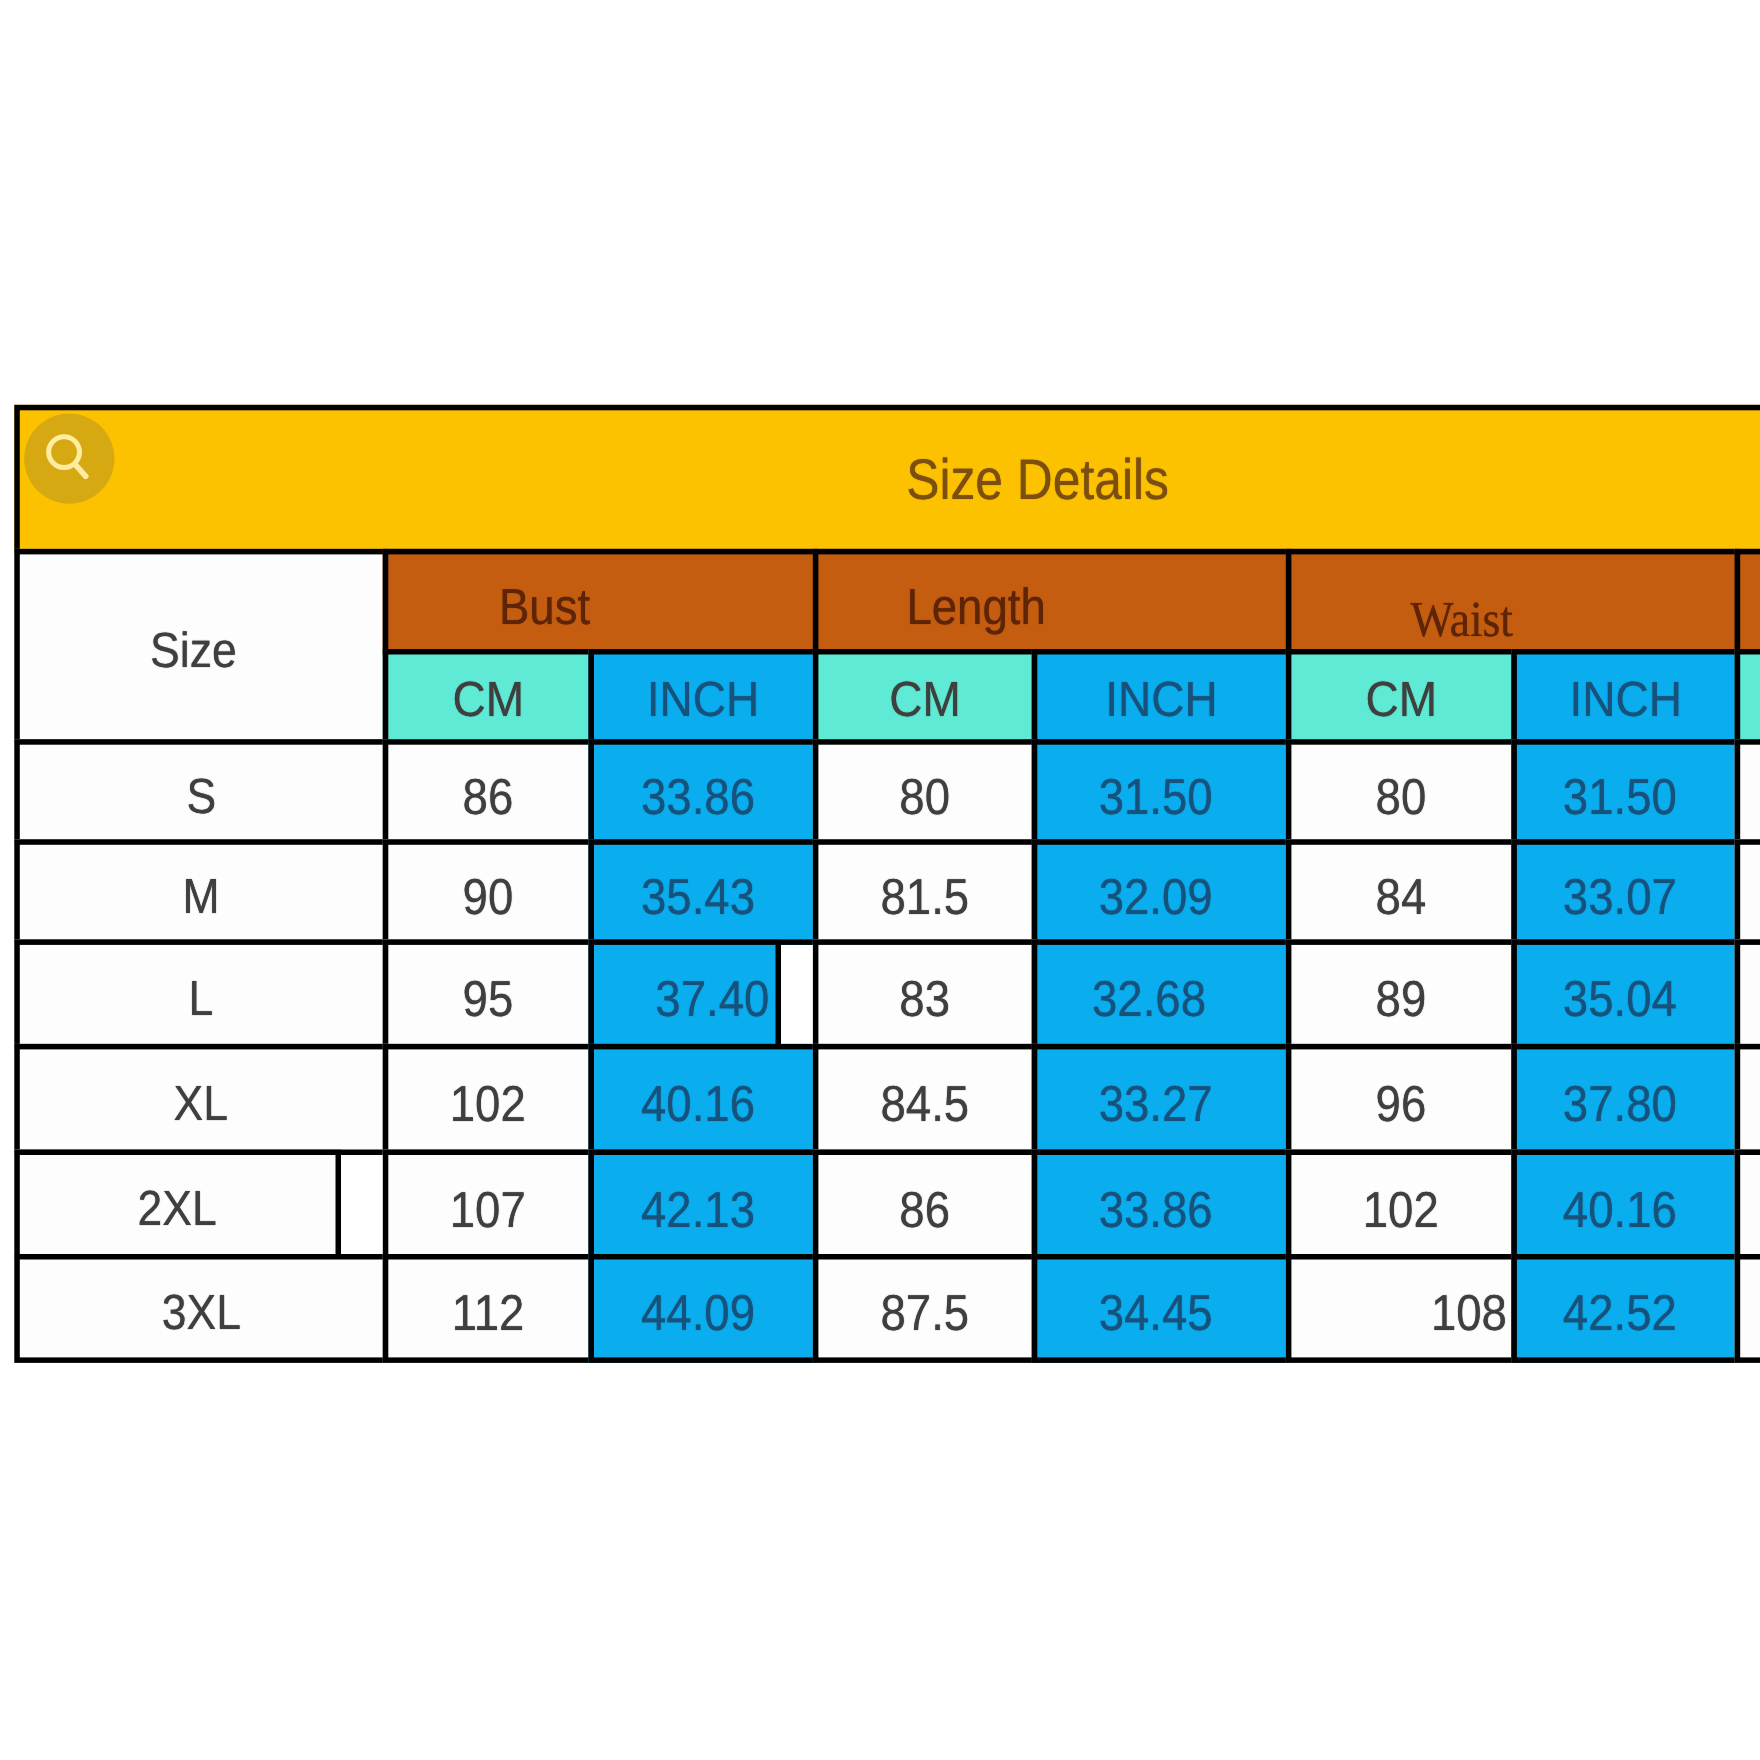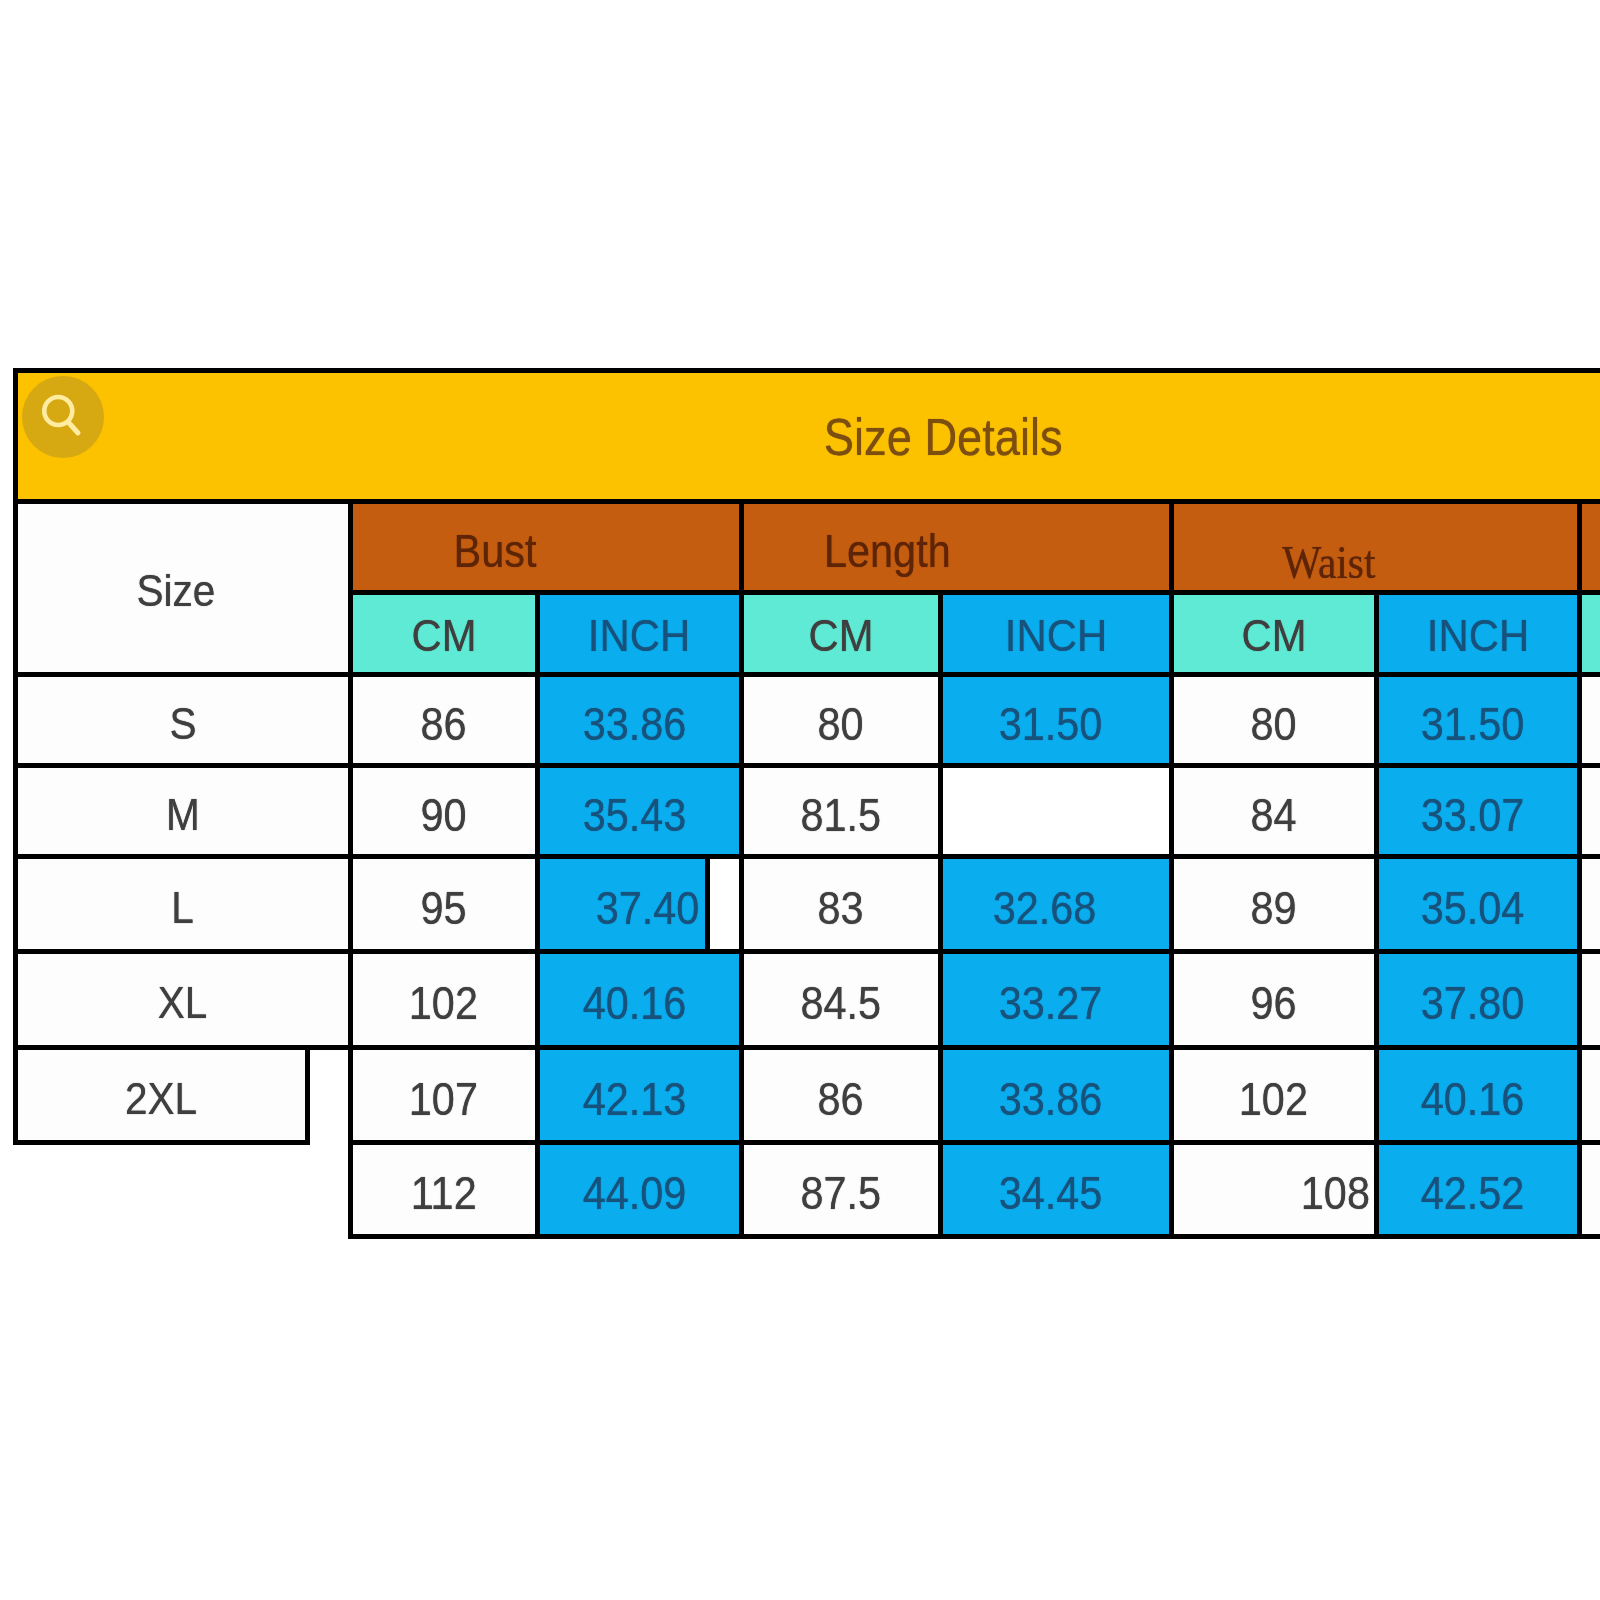--- a/index.html
+++ b/index.html
@@ -110,20 +110,23 @@
   </div>
   <div class="cell val-cm" style="left:347.5px;top:762.5px;width:192.5px;height:96px;">
     <span class="t-val">90</span>
   </div>
   <div class="cell val-in" style="left:535px;top:762.5px;width:208.5px;height:96px;padding-right:10px;">
     <span class="t-val">35.43</span>
   </div>
   <div class="cell val-cm" style="left:738.5px;top:762.5px;width:204px;height:96px;">
     <span class="t-val">81.5</span>
   </div>
+  <div class="cell val-in" style="left:937.5px;top:762.5px;width:236px;height:96px;padding-right:10px;">
+    <span class="t-val">32.09</span>
+  </div>
   <div class="cell val-cm" style="left:1168.5px;top:762.5px;width:210px;height:96px;">
     <span class="t-val">84</span>
   </div>
   <div class="cell val-in" style="left:1373.5px;top:762.5px;width:208px;height:96px;padding-right:10px;">
     <span class="t-val">33.07</span>
   </div>
   <div class="cell val-cm" style="left:1576.5px;top:762.5px;width:208px;height:96px;"></div>
   <div class="cell size-col" style="left:13px;top:853.5px;width:339.5px;height:100px;">
     <span class="t-size">L</span>
   </div>
@@ -183,20 +186,23 @@
   <div class="cell val-in" style="left:937.5px;top:1044.5px;width:236px;height:100px;padding-right:10px;">
     <span class="t-val">33.86</span>
   </div>
   <div class="cell val-cm" style="left:1168.5px;top:1044.5px;width:210px;height:100px;">
     <span class="t-val">102</span>
   </div>
   <div class="cell val-in" style="left:1373.5px;top:1044.5px;width:208px;height:100px;padding-right:10px;">
     <span class="t-val">40.16</span>
   </div>
   <div class="cell val-cm" style="left:1576.5px;top:1044.5px;width:208px;height:100px;"></div>
+  <div class="cell size-col" style="left:13px;top:1139.5px;width:339.5px;height:99px;">
+    <span class="t-size">3XL</span>
+  </div>
   <div class="cell val-cm" style="left:347.5px;top:1139.5px;width:192.5px;height:99px;">
     <span class="t-val">112</span>
   </div>
   <div class="cell val-in" style="left:535px;top:1139.5px;width:208.5px;height:99px;padding-right:10px;">
     <span class="t-val">44.09</span>
   </div>
   <div class="cell val-cm" style="left:738.5px;top:1139.5px;width:204px;height:99px;">
     <span class="t-val">87.5</span>
   </div>
   <div class="cell val-in" style="left:937.5px;top:1139.5px;width:236px;height:99px;padding-right:10px;">

